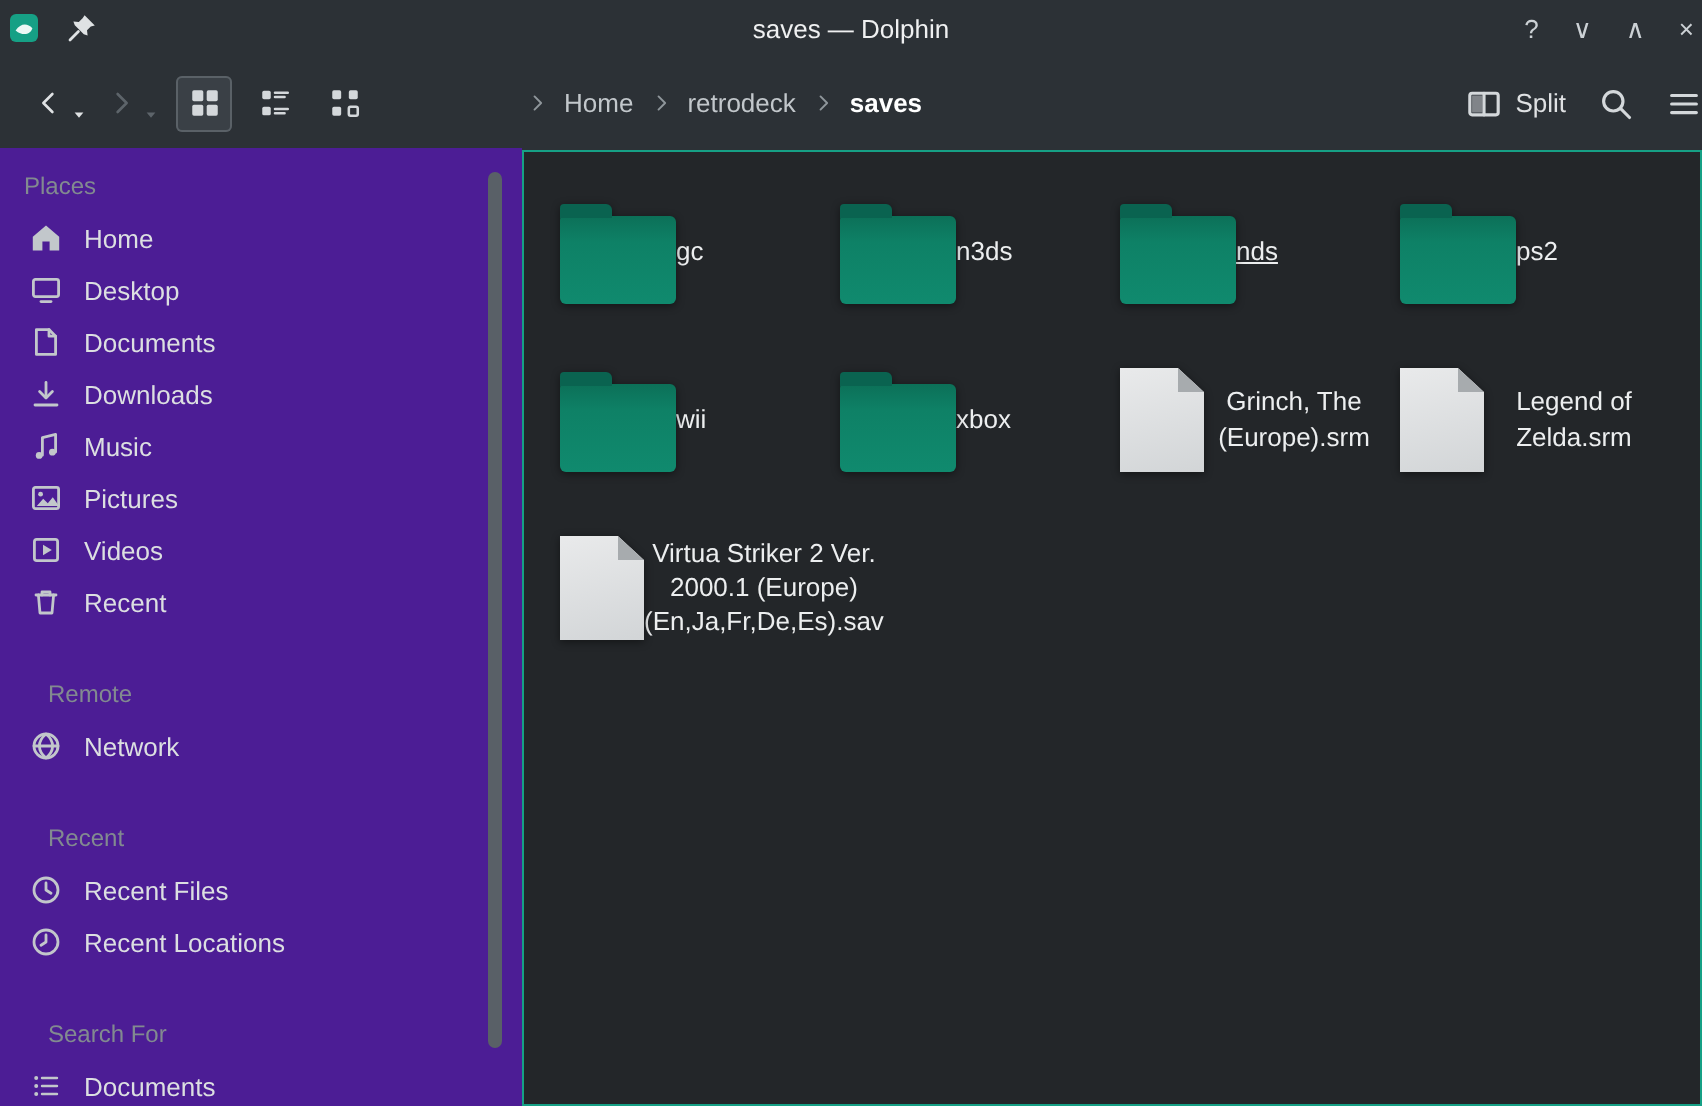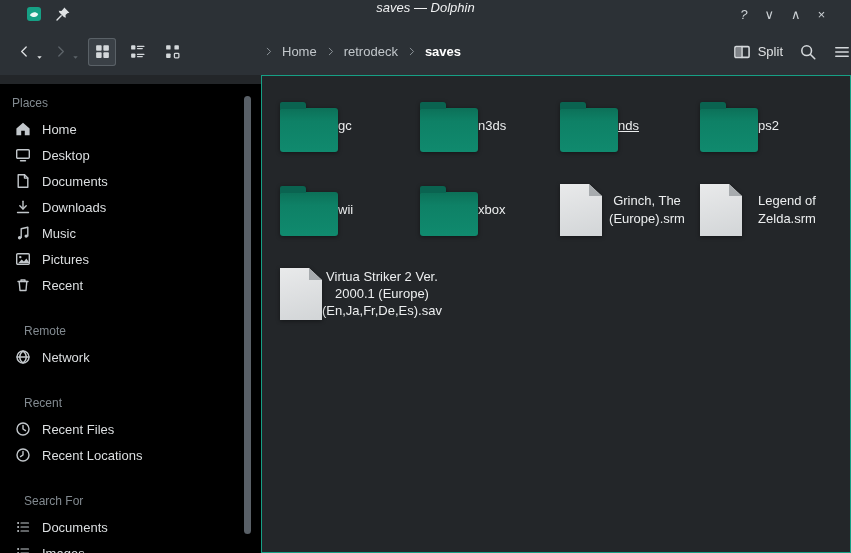--- a/index.html
+++ b/index.html
@@ -11,21 +11,21 @@
     color: #e8eaeb;
     font-family: "Liberation Sans", "DejaVu Sans", sans-serif;
     font-size: 13px;
   }
   svg.icon { width: 16px; height: 16px; fill: currentColor; display: block; }
   svg .st { fill: none; stroke: currentColor; stroke-width: 1.4; stroke-linecap: round; stroke-linejoin: round; }
 
   
   .titlebar {
     position: absolute; top: 0; left: 0; right: 0; height: 28px;
-    background: #2c3136; display: flex; padding: 0 26px; font-style: italic;
+    background: #2c3136; display: flex; align-items: center; padding: 0 4px;
   }
   .tb-left { display: flex; align-items: center; gap: 13px; z-index: 1; }
   .tb-ico svg { width: 16px; height: 16px; }
   .tb-ico { color: #dfe2e4; }
   .tb-title {
     position: absolute; left: 0; right: 0; text-align: center;
     color: #eff0f1; pointer-events: none;
   }
   .tb-controls { margin-left: auto; display: flex; align-items: center; gap: 17px; z-index: 1; }
   .tb-controls .wc { color: #ccd1d5; font-size: 13px; line-height: 1; cursor: default; }
@@ -55,22 +55,22 @@
   .crumb-sep { color: #8f969b; display: flex; }
   .crumb-sep svg { width: 11px; height: 11px; }
 
   .toolbar-right { margin-left: auto; display: flex; align-items: center; gap: 16px; }
   .split-btn { display: flex; align-items: center; gap: 7px; color: #dfe1e3; }
   .tool-icon { color: #d4d8db; display: flex; align-items: center; justify-content: center; }
   .tool-icon svg { width: 18px; height: 18px; }
 
   
   .sidebar {
-    position: absolute; top: 84px; left: 0; width: 261px; bottom: 0;
-    background: #000000; padding-top: 4px; overflow: hidden;
+    position: absolute; top: 74px; left: 0; width: 261px; bottom: 0;
+    background: #4c1d95; padding-top: 4px; overflow: hidden;
   }
   .section-title { color: #828a90; font-size: 12px; padding: 8px 0 6px 12px; }
   .section-title + .section-title, .side-item + .section-title { margin-top: 18px; padding-left: 24px; }
   .side-item { display: flex; align-items: center; gap: 11px; height: 26px; padding-left: 15px; color: #dcdfe1; cursor: default; }
   .side-ico { color: #c2c7cb; display: flex; flex: none; }
   .side-ico svg { width: 16px; height: 16px; }
   .side-scrollbar {
     position: absolute; top: 12px; right: 10px; width: 7px; height: 438px;
     background: #596067; border-radius: 3.5px;
   }
@@ -300,20 +300,29 @@
             <rect class="st" x="1.7" y="2.7" width="12.6" height="10.6" rx="1"></rect>
             <circle cx="5.3" cy="6.1" r="1.2"></circle>
             <path d="M3.4 12l3.2-3.6 2.3 2.2 2.5-3 3.1 4.4z"></path>
           </svg>
         </span>
         <span class="side-label">Pictures</span>
       </div>
       <div class="side-item">
         <span class="side-ico">
           <svg class="icon" viewBox="0 0 16 16" aria-hidden="true">
+            <rect class="st" x="2.2" y="2.7" width="11.6" height="10.6" rx="1.2"></rect>
+            <path d="M6.5 5.4v5.2l4.4-2.6z"></path>
+          </svg>
+        </span>
+        <span class="side-label">Videos</span>
+      </div>
+      <div class="side-item">
+        <span class="side-ico">
+          <svg class="icon" viewBox="0 0 16 16" aria-hidden="true">
             <path class="st" d="M3 4.5h10"></path>
             <path class="st" d="M6 4.5V3h4v1.5"></path>
             <path class="st" d="M4.2 4.5l.8 9h6l.8-9"></path>
           </svg>
         </span>
         <span class="side-label">Recent</span>
       </div>
       <div class="section-title">Remote</div>
       <div class="side-item">
         <span class="side-ico">

